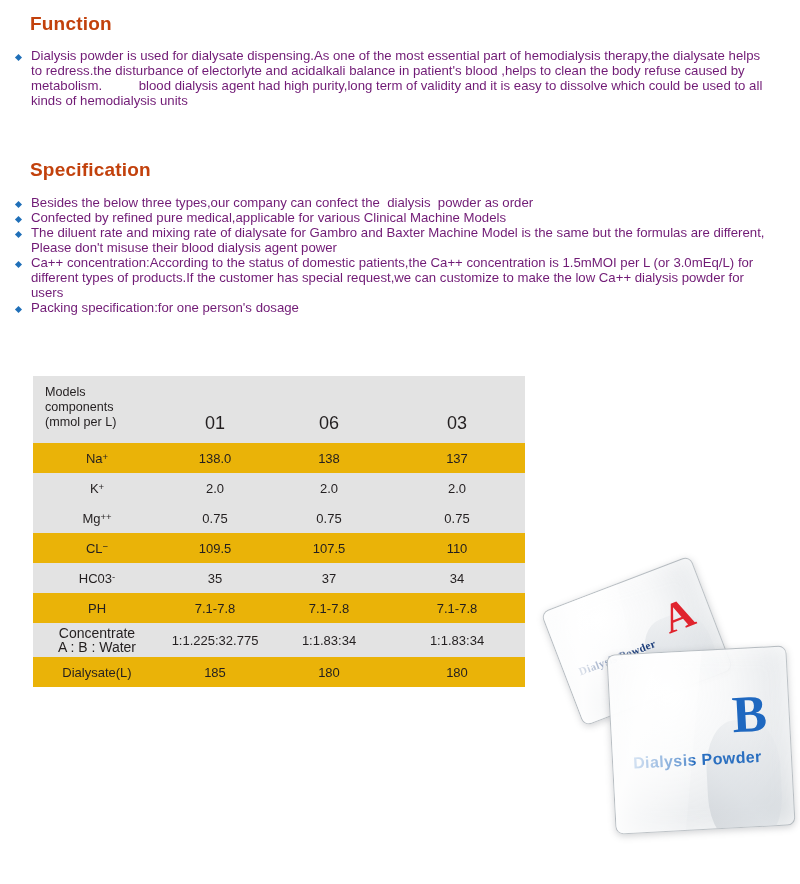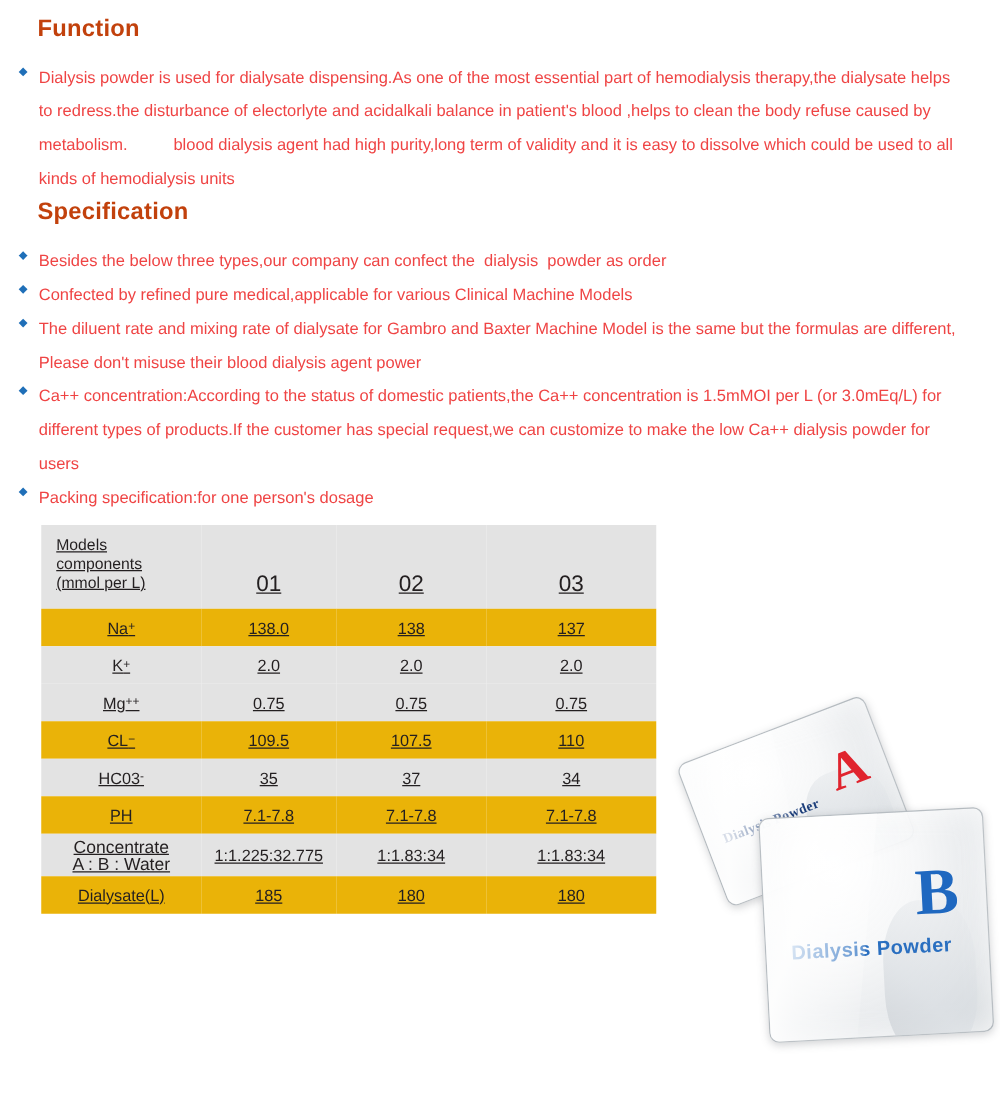--- a/index.html
+++ b/index.html
@@ -30,22 +30,22 @@
 
   
   .bullet-block { position: absolute; left: 14px; width: 760px; }
   #function-list { top: 48px; }
   #specification-list { top: 195px; }
 
   .bullet-item {
     position: relative;
     padding-left: 17px;
     font-size: 13.2px;
-    line-height: 27px;
-    color: #ef4444;
+    line-height: 15px;
+    color: #701a75;
   }
   #function-list .bullet-item { margin-bottom: 0; }
   #specification-list .bullet-item { margin-bottom: 0px; }
 
   .bullet-marker {
     position: absolute;
     left: 2px;
     top: 7px;
     width: 5px;
     height: 5px;
@@ -54,27 +54,26 @@
   }
   .bullet-text {
     display: block;
     white-space: pre-wrap;
   }
 
   
   #spec-table {
     position: absolute;
     left: 33px;
-    top: 420px;
+    top: 376px;
     width: 492px;
     border-collapse: collapse;
     table-layout: fixed;
     font-size: 13px;
     color: #231f20;
-    text-decoration: underline;
   }
   #spec-table td {
     padding: 0;
     text-align: center;
     vertical-align: middle;
     border: none;
   }
   .row-dark  td { background: #eab308; }
   .row-light td { background: #e3e3e3; }
   .row-head  td { background: #e3e3e3; }
@@ -242,21 +241,21 @@
       <col class="col-v3">
   </colgroup>
   <tbody>
     <tr class="head-row row-head">
       <td class="head-label">
         <div>Models</div>
         <div>components</div>
         <div>(mmol per L)</div>
       </td>
       <td class="head-colnum">01</td>
-      <td class="head-colnum">02</td>
+      <td class="head-colnum">06</td>
       <td class="head-colnum">03</td>
     </tr>
 
     <tr class="data-row row-dark">
       <td class="label-cell"><span>Na</span><sup>+</sup></td>
       <td>138.0</td>
       <td>138</td>
       <td>137</td>
     </tr>
 

